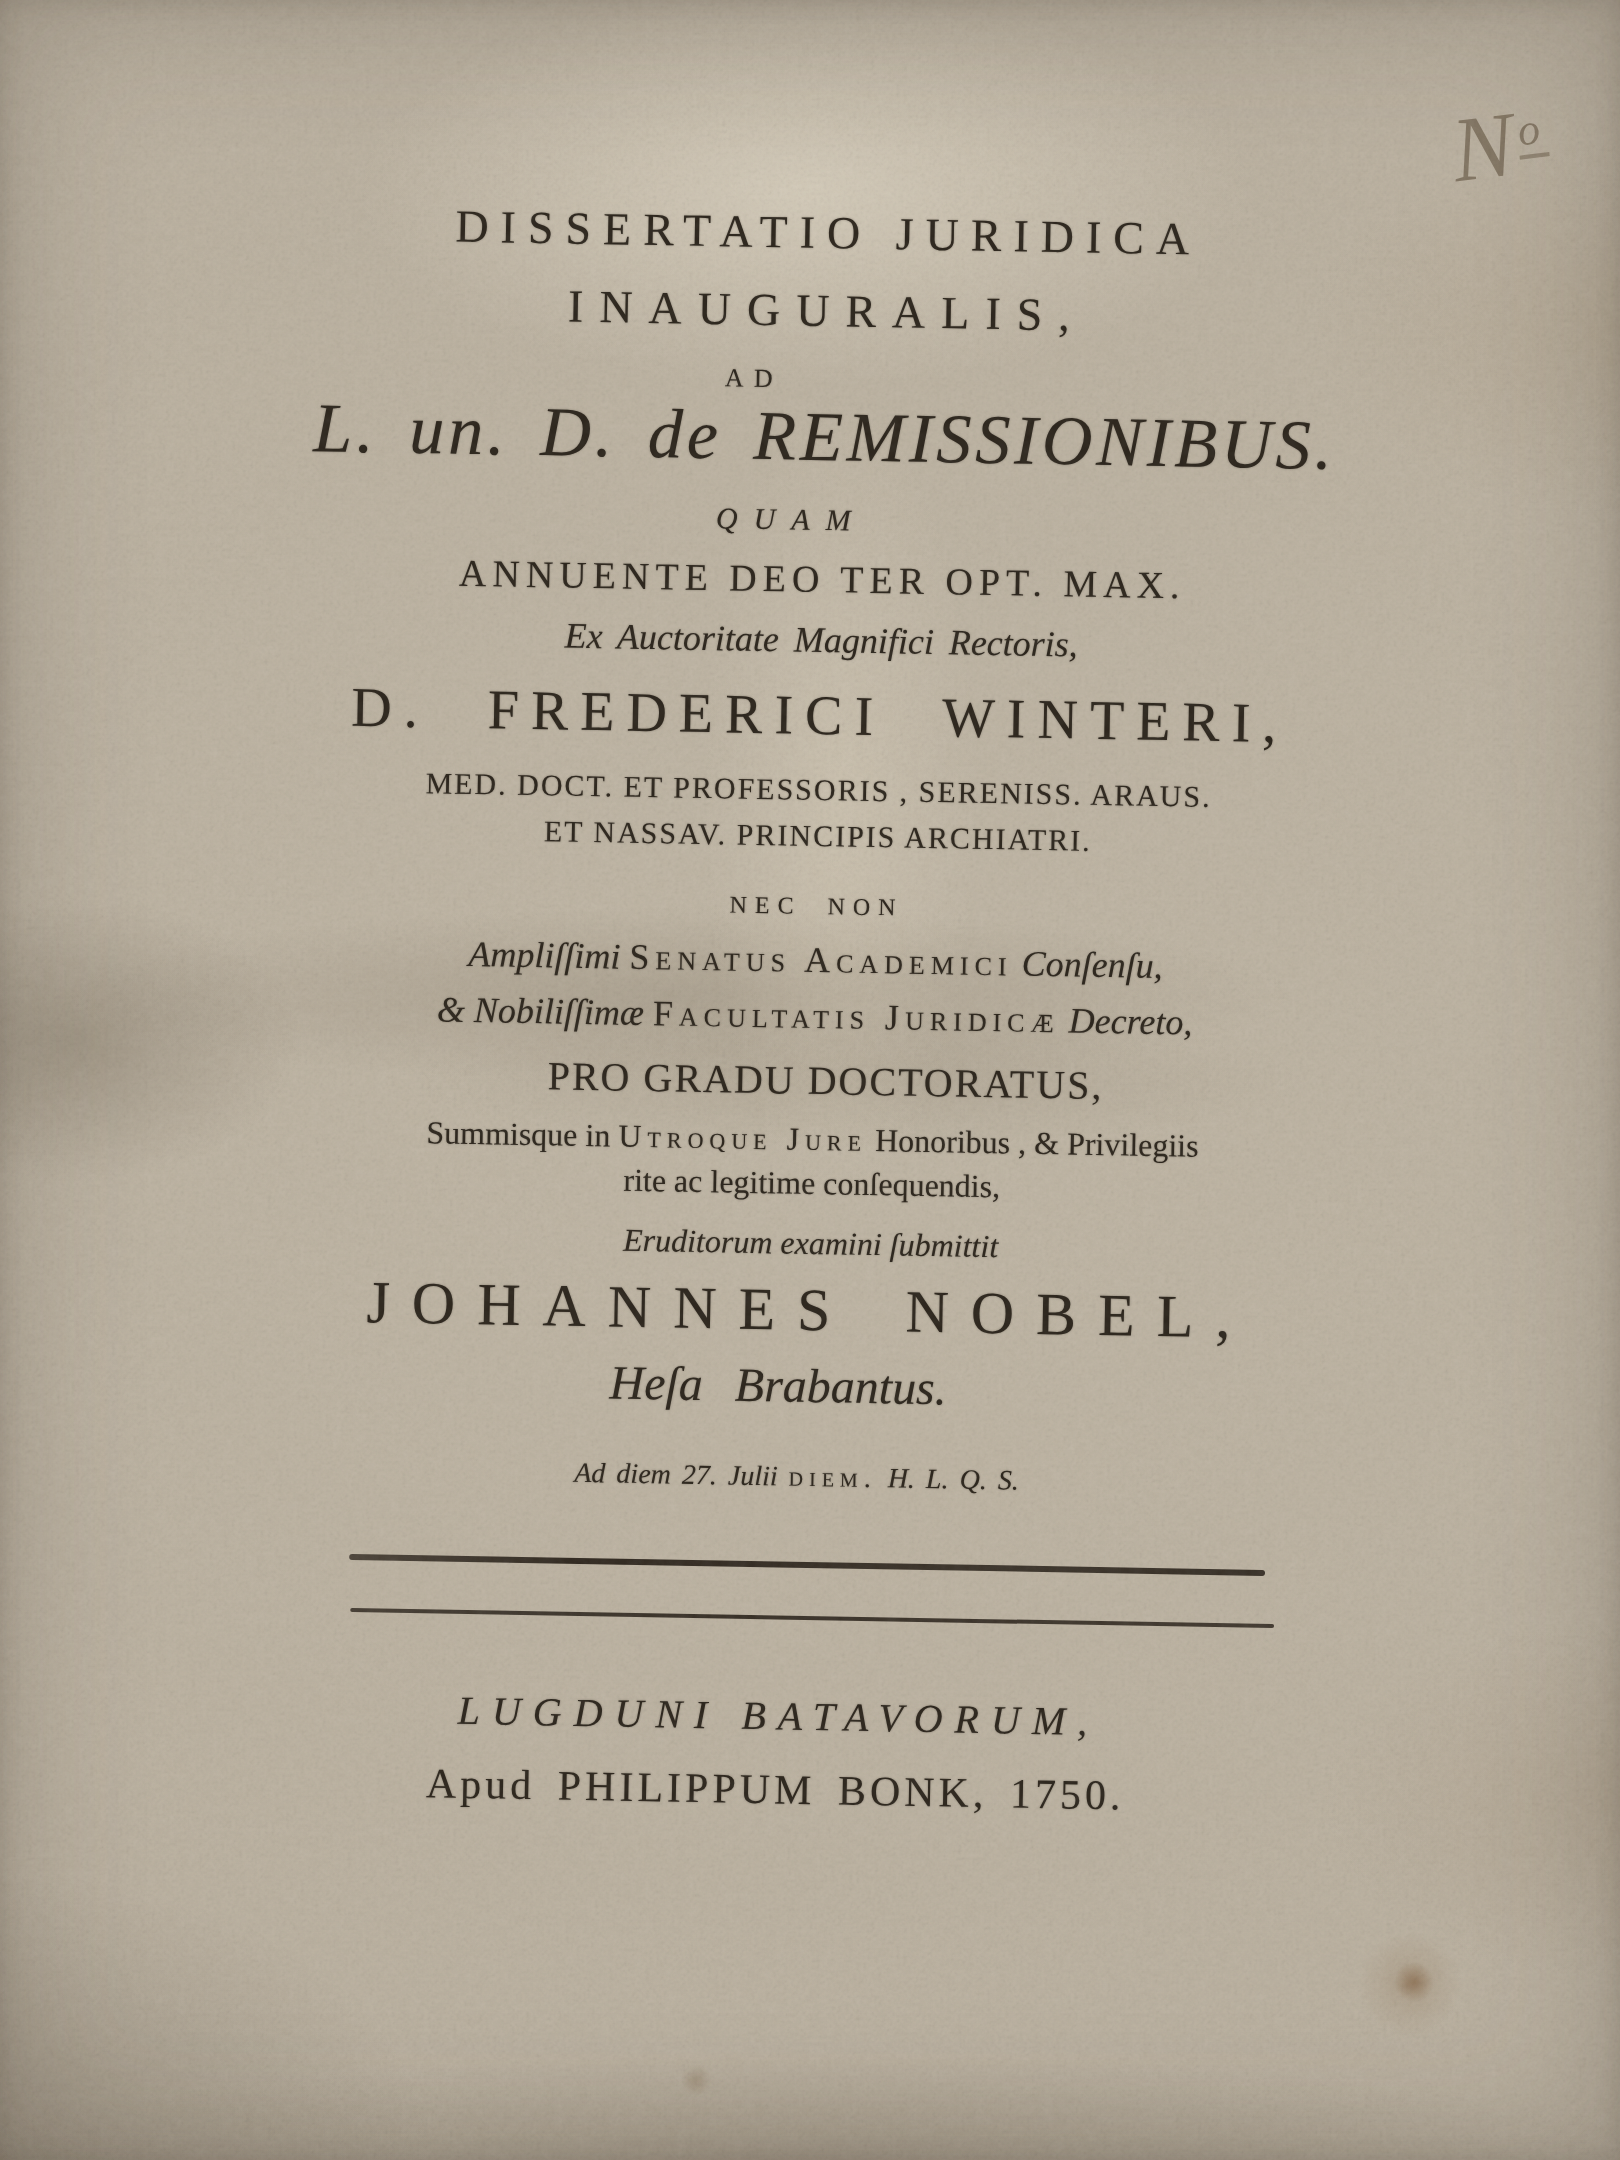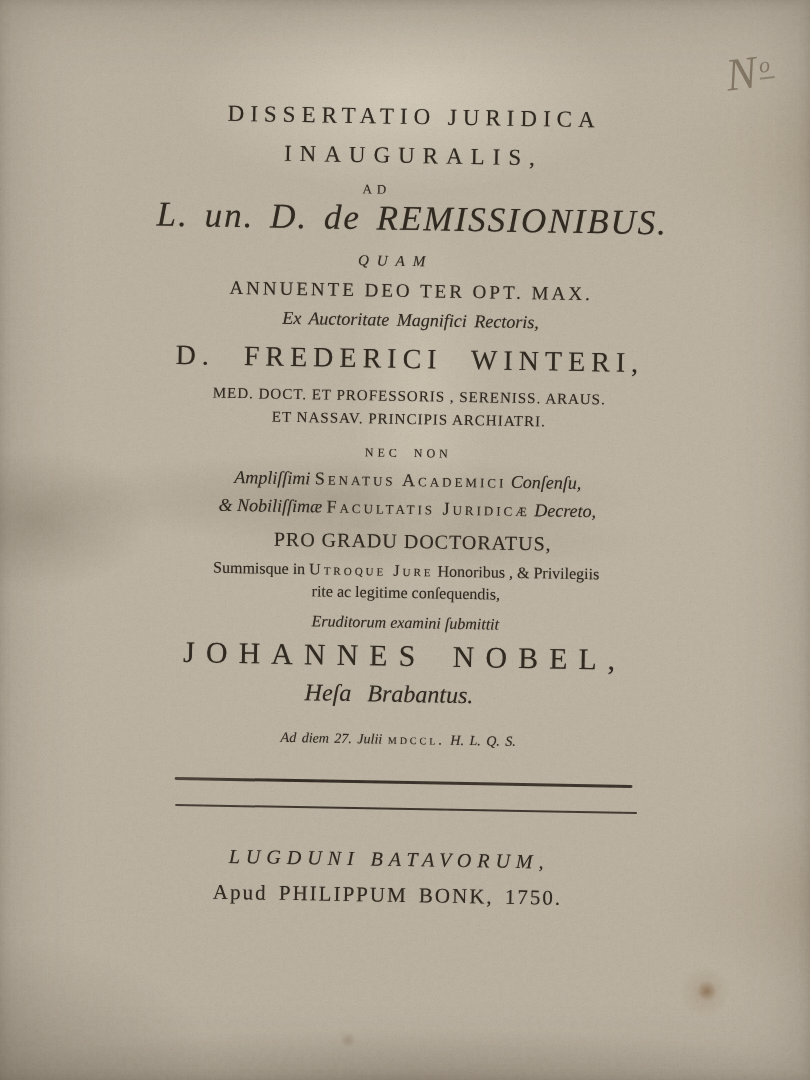--- a/index.html
+++ b/index.html
@@ -105,21 +105,21 @@
     <div class="line L9"><span class="seg-rm">ET NASSAV. PRINCIPIS ARCHIATRI.</span></div>
     <div class="line L10"><span class="seg-rm">NEC NON</span></div>
     <div class="line L11"><span class="seg-it">Ampliſſimi </span><span class="seg-sc">Senatus Academici</span><span class="seg-it"> Conſenſu,</span></div>
     <div class="line L12"><span class="seg-it">&amp; Nobiliſſimæ </span><span class="seg-sc">Facultatis Juridicæ</span><span class="seg-it"> Decreto,</span></div>
     <div class="line L13"><span class="seg-rm">PRO GRADU DOCTORATUS,</span></div>
     <div class="line L14"><span class="seg-rm">Summisque in </span><span class="seg-sc">Utroque Jure</span><span class="seg-rm"> Honoribus , &amp; Privilegiis</span></div>
     <div class="line L15"><span class="seg-rm">rite ac legitime conſequendis,</span></div>
     <div class="line L16"><span class="seg-it">Eruditorum examini ſubmittit</span></div>
     <div class="line L17"><span class="seg-rm">JOHANNES NOBEL,</span></div>
     <div class="line L18"><span class="seg-it">Heſa Brabantus.</span></div>
-    <div class="line L19"><span class="seg-it">Ad diem 27. Julii </span><span class="seg-sc">mdccl.</span><span class="seg-it"> H. L. Q. S.</span></div>
+    <div class="line L19"><span class="seg-it">Ad diem 27. Julii </span><span class="seg-sc">diem.</span><span class="seg-it"> H. L. Q. S.</span></div>
 
     <div class="rule rule1"></div>
     <div class="rule rule2"></div>
 
     <div class="line L20"><span class="seg-it">LUGDUNI BATAVORUM,</span></div>
     <div class="line L21"><span class="seg-rm">Apud PHILIPPUM BONK, 1750.</span></div>
   </div>
 
   <svg class="grain grain-mul" width="810" height="1080" xmlns="http://www.w3.org/2000/svg">
     <filter id="gmul" x="0" y="0" width="100%" height="100%">

